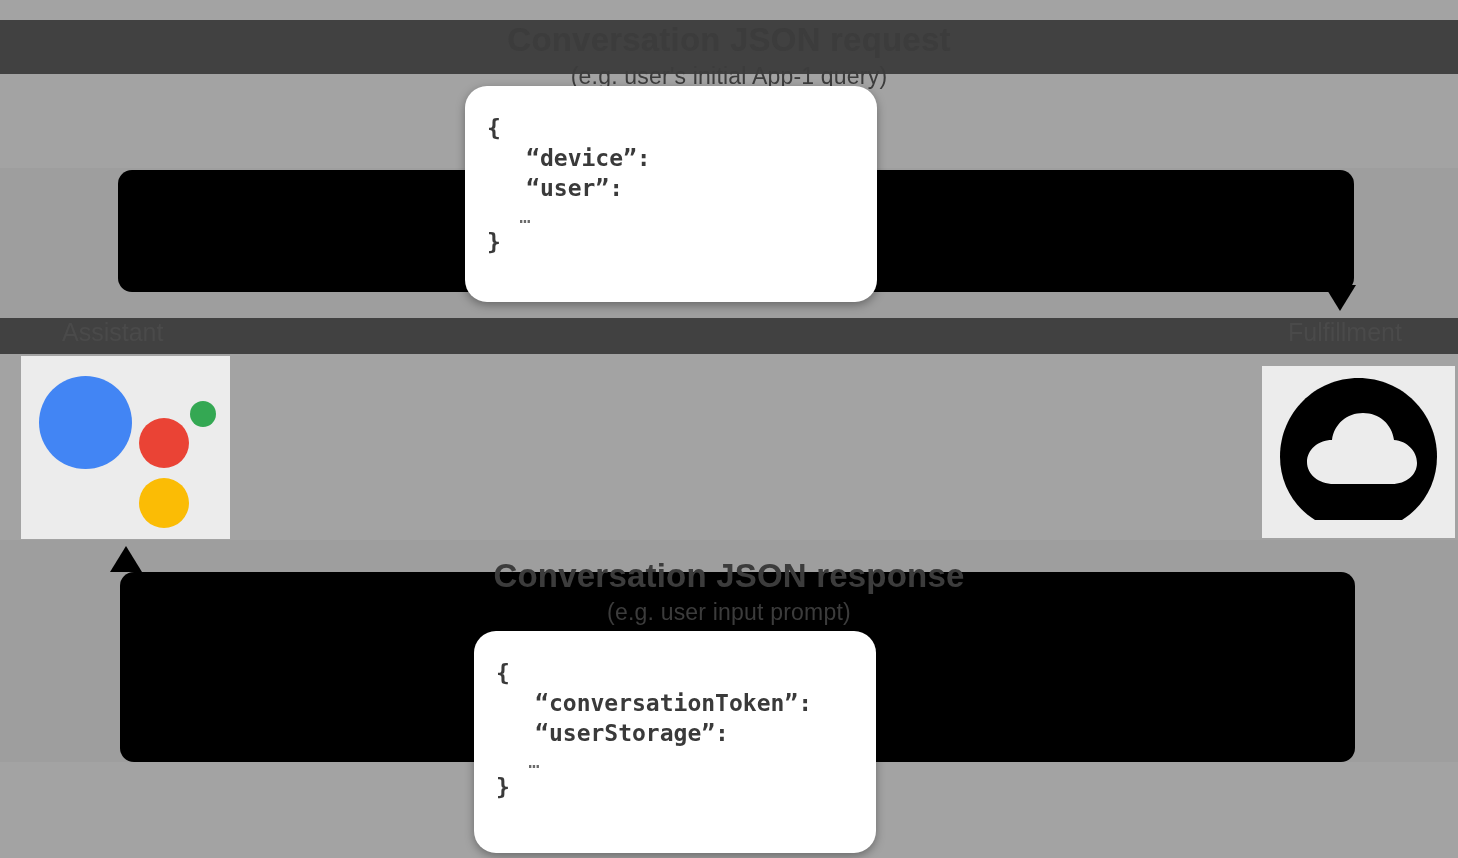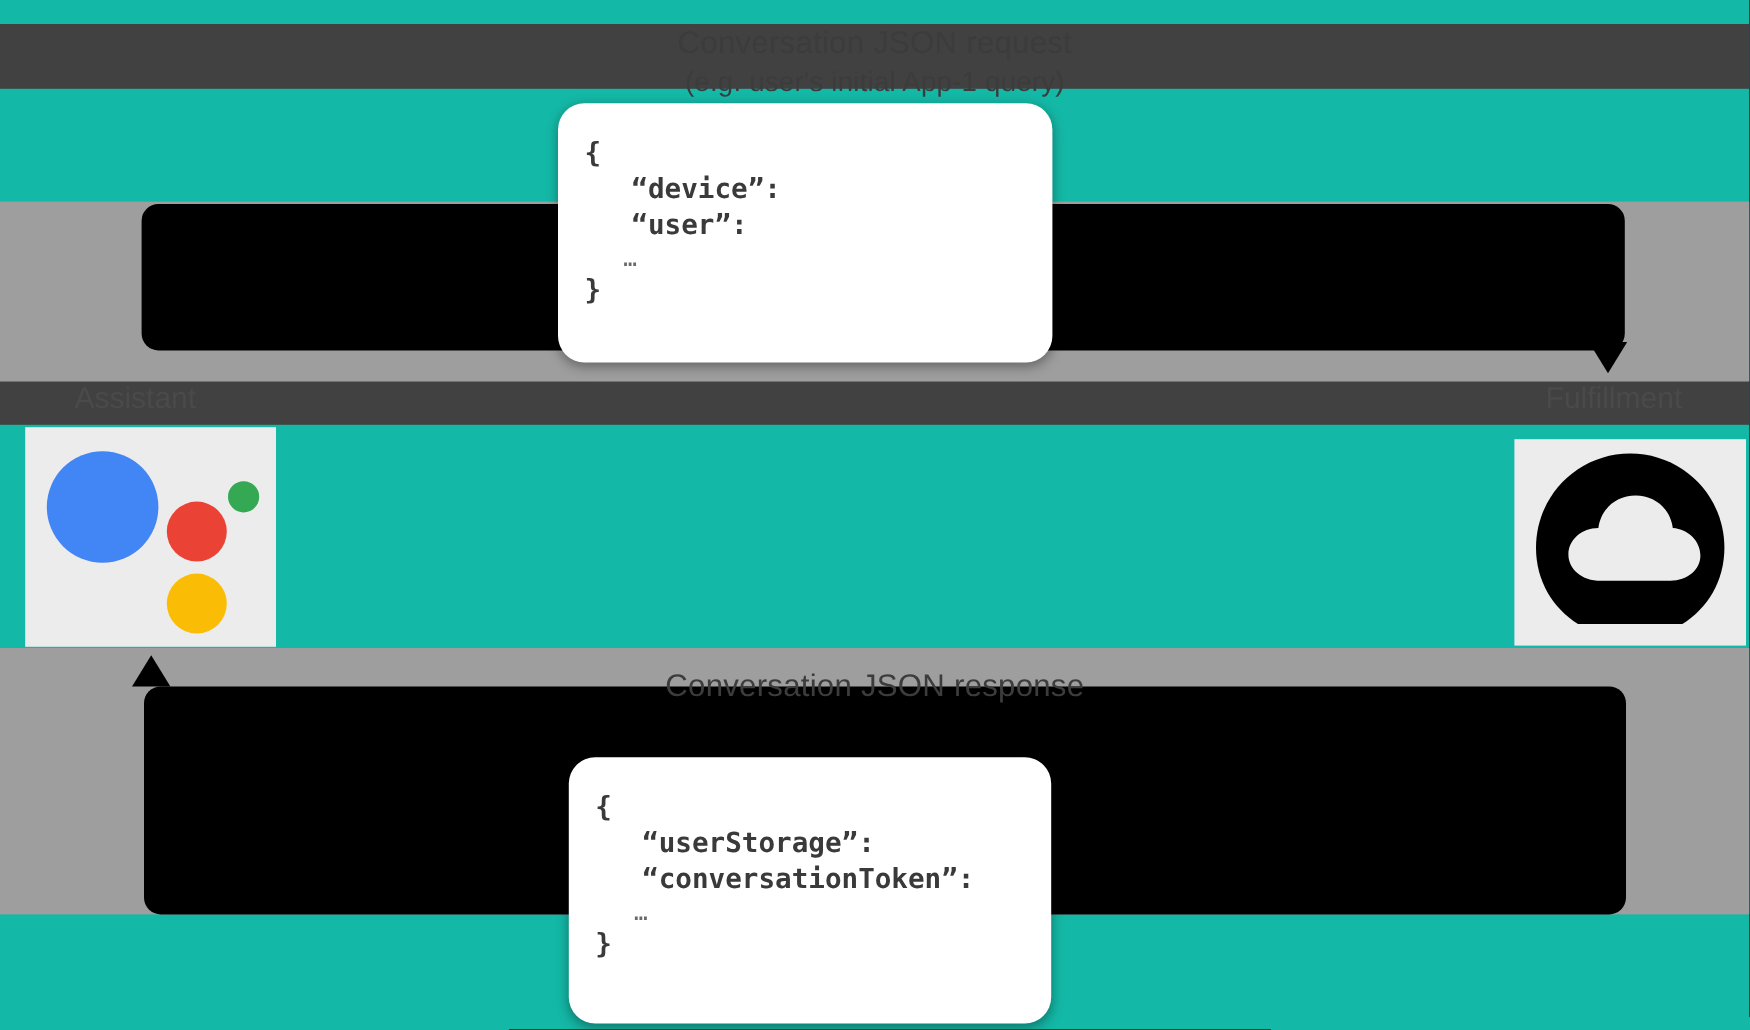--- a/index.html
+++ b/index.html
@@ -10,21 +10,21 @@
   }
   body {
     font-family: "Liberation Sans", sans-serif;
     -webkit-font-smoothing: antialiased;
   }
 
   #stage {
     position: relative;
     width: 1458px;
     height: 858px;
-    background: #14b8a6;
+    background: #a3a3a3;
     overflow: hidden;
   }
 
   
   .band {
     position: absolute;
     left: 0;
     width: 1458px;
     background: #9e9e9e;
   }
@@ -61,22 +61,22 @@
   .caption {
     position: absolute;
     text-align: center;
     color: #3c3c3c;
     line-height: 1.22;
     letter-spacing: 0.2px;
     user-select: none;
     white-space: nowrap;
   }
   .caption .title {
-    font-size: 26px;
-    font-weight: 400;
+    font-size: 33px;
+    font-weight: 700;
     display: block;
   }
   .caption .subtitle {
     font-size: 23px;
     font-weight: 400;
     display: block;
     margin-top: 2px;
   }
 
   
@@ -171,23 +171,24 @@
       <path d="M82.5 4 C 39 4 4 39 4 82.5 C 4 110 18 133 39 146 L 126 146 C 147 133 161 110 161 82.5 C 161 39 126 4 82.5 4 Z" fill="#000000"></path>
       <path d="M58 110 C 42 110 31 100 31 88 C 31 76 42 66 56 66 C 58 50 71 39 87 39 C 103 39 116 50 118 66 C 131 67 141 77 141 89 C 141 101 130 110 116 110 Z" fill="#ececec"></path>
     </svg>
   </div>
 
   <div class="pipe" style="left:120px; top:572px; width:1235px; height:190px;"></div>
   <div class="pipe-head up" style="left:110px; top:546px;"></div>
 
   <div class="caption" style="left:0; top:556px; width:1458px;">
     <span class="title">Conversation JSON response</span>
+    <span class="subtitle">(e.g. user input prompt)</span>
   </div>
 
   <div class="json-card" style="left:474px; top:631px; width:402px; height:222px;">
     <span class="ln">{</span>
+    <span class="ln indent">“conversationToken”:</span>
     <span class="ln indent">“userStorage”:</span>
-    <span class="ln indent">“conversationToken”:</span>
     <span class="ln ellipsis">…</span>
     <span class="ln">}</span>
   </div>
 
 </div>
 
 </body></html>

